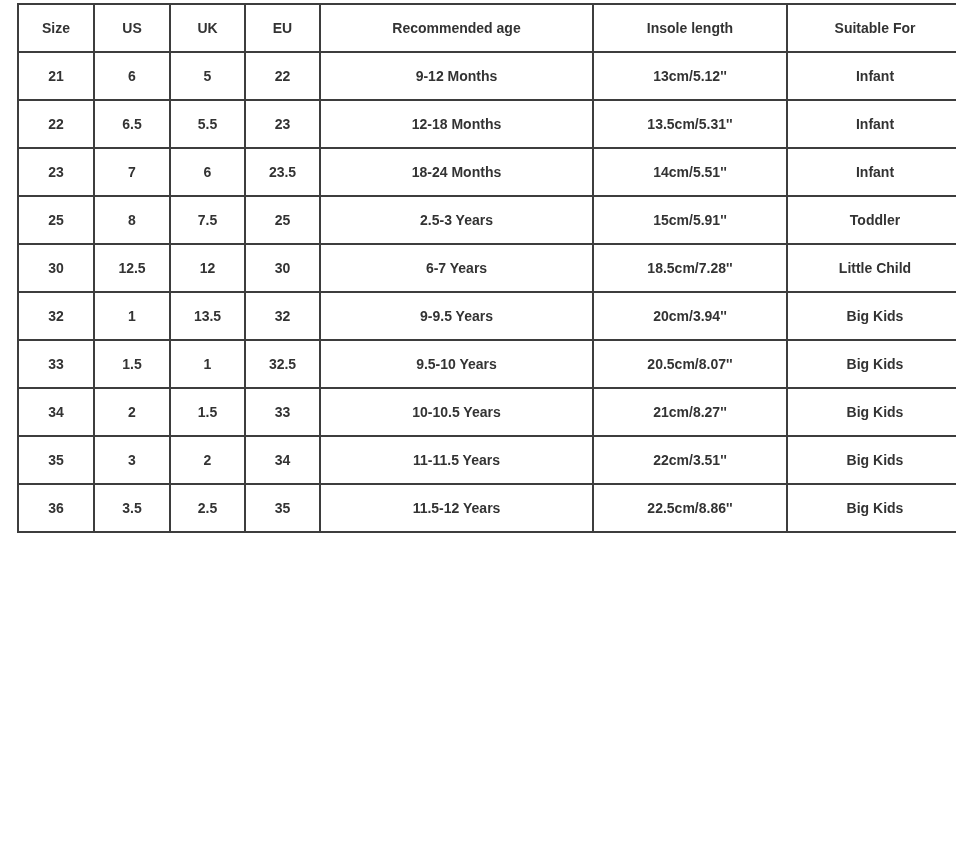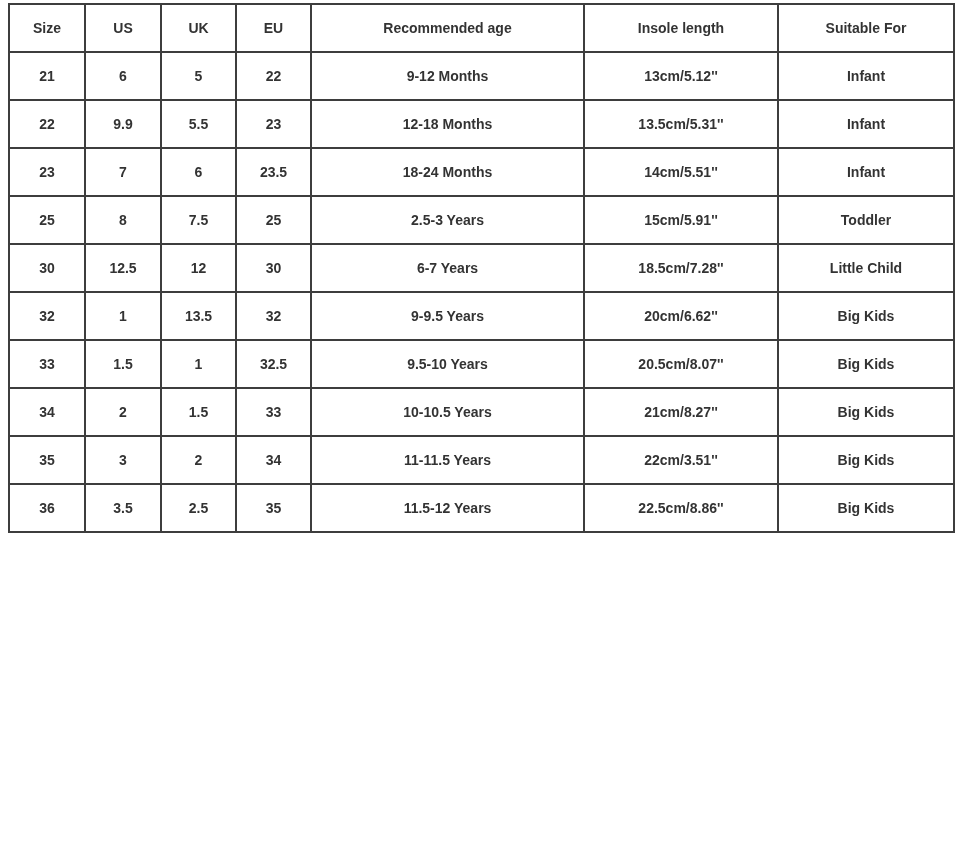--- a/index.html
+++ b/index.html
@@ -6,21 +6,21 @@
     margin: 0;
     padding: 0;
     background: #ffffff;
   }
   body {
     width: 956px;
     height: 857px;
     font-family: "Liberation Sans", sans-serif;
   }
   .chart-wrap {
-    padding: 3px 0 0 8px;
+    padding: 3px 0 0 17px;
   }
   table.size-chart {
     border-collapse: collapse;
     table-layout: fixed;
     width: 945px;
   }
   table.size-chart th,
   table.size-chart td {
     border: 2px solid #3d3d3d;
     height: 46px;
@@ -71,21 +71,21 @@
           <td>21</td>
           <td>6</td>
           <td>5</td>
           <td>22</td>
           <td>9-12 Months</td>
           <td>13cm/5.12''</td>
           <td>Infant</td>
         </tr>
         <tr>
           <td>22</td>
-          <td>9.9</td>
+          <td>6.5</td>
           <td>5.5</td>
           <td>23</td>
           <td>12-18 Months</td>
           <td>13.5cm/5.31''</td>
           <td>Infant</td>
         </tr>
         <tr>
           <td>23</td>
           <td>7</td>
           <td>6</td>
@@ -111,21 +111,21 @@
           <td>6-7 Years</td>
           <td>18.5cm/7.28''</td>
           <td>Little Child</td>
         </tr>
         <tr>
           <td>32</td>
           <td>1</td>
           <td>13.5</td>
           <td>32</td>
           <td>9-9.5 Years</td>
-          <td>20cm/6.62''</td>
+          <td>20cm/3.94''</td>
           <td>Big Kids</td>
         </tr>
         <tr>
           <td>33</td>
           <td>1.5</td>
           <td>1</td>
           <td>32.5</td>
           <td>9.5-10 Years</td>
           <td>20.5cm/8.07''</td>
           <td>Big Kids</td>

